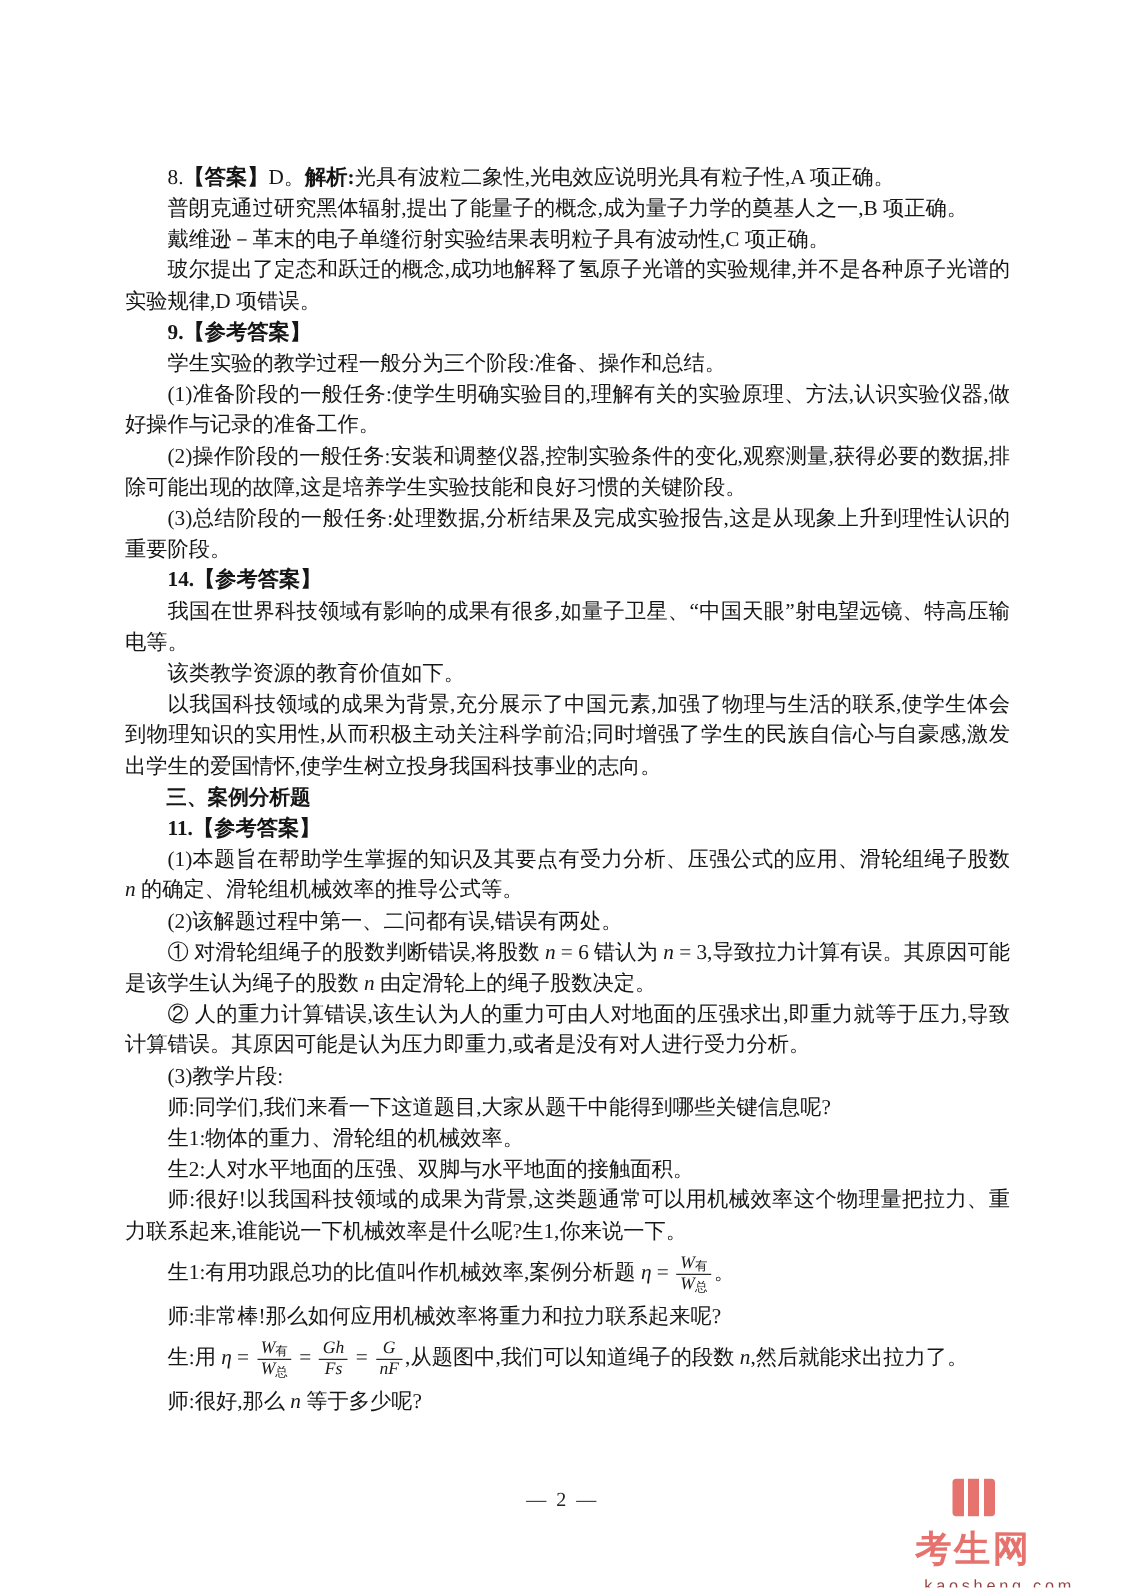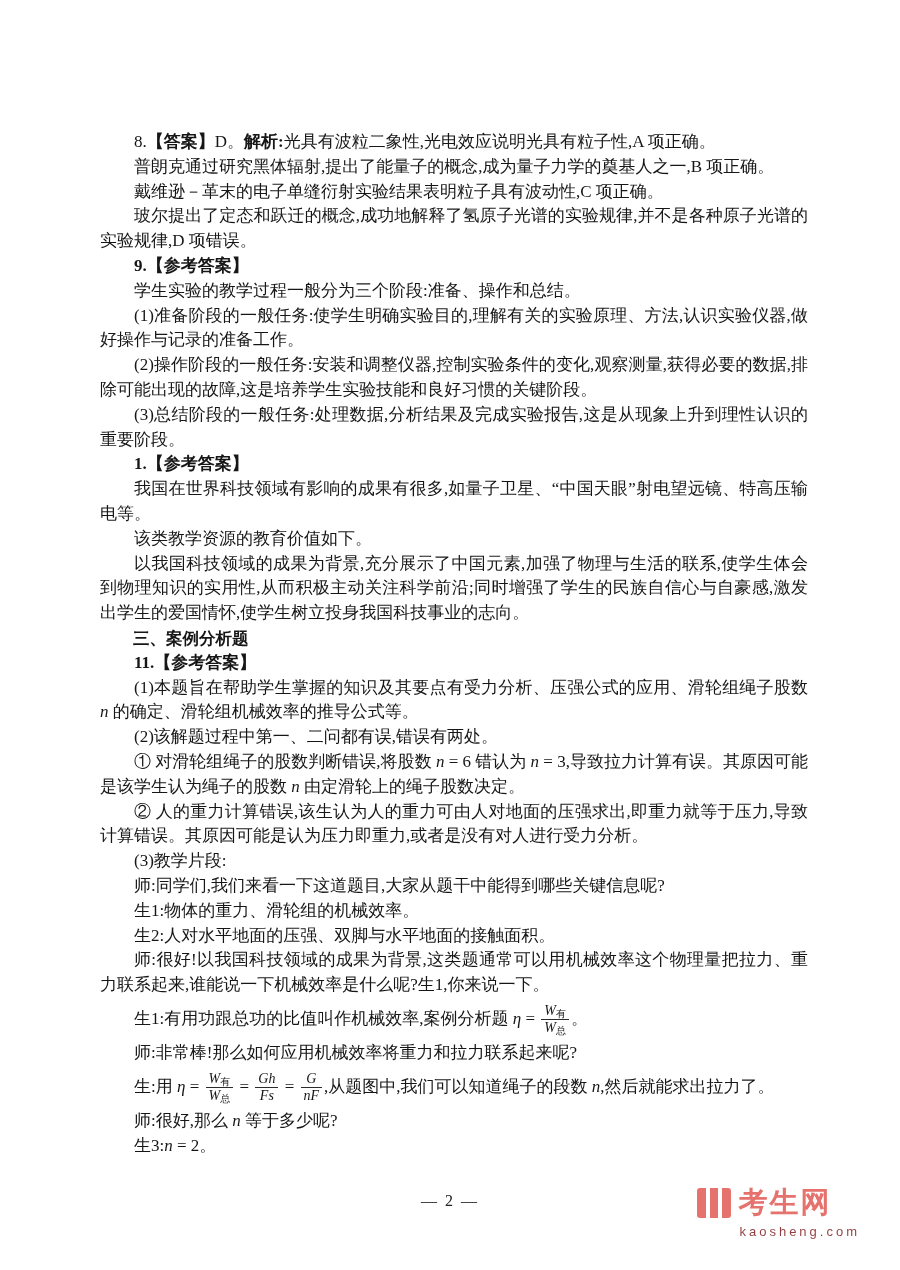--- a/index.html
+++ b/index.html
@@ -22,21 +22,21 @@
     line-height:1.15;font-size:14px;text-indent:0;margin:0 2px;
   }
   .frac .num{display:block;border-bottom:1px solid #2a2a2a;padding:0 3px;}
   .frac .den{display:block;padding:0 3px;}
   sub.ss{font-size:10px;font-style:normal;vertical-align:baseline;position:relative;top:2px;line-height:1;}
   .footer{
     position:absolute;left:0;right:0;top:1192px;text-align:center;
     font-size:16px;letter-spacing:2px;color:#222;
   }
   .watermark{position:absolute;right:40px;top:1183px;opacity:0.85;}
-  .wm-row{display:flex;align-items:center;gap:7px;}
+  .wm-row{display:flex;align-items:center;gap:7px;flex-direction:column;}
   .wm-icon{
     width:34px;height:30px;border-radius:3px;flex:0 0 auto;
     background:linear-gradient(90deg,#e25a55 0 26%,#ffffff 26% 37%,#e25a55 37% 63%,#ffffff 63% 74%,#e25a55 74% 100%);
   }
   .wm-name{
     font-family:"Liberation Sans","DejaVu Sans",sans-serif;
     font-size:29px;font-weight:bold;color:#e25a55;letter-spacing:2px;
   }
   .wm-domain{
     font-family:"Liberation Sans","DejaVu Sans",sans-serif;
@@ -50,40 +50,39 @@
   <main class="content">
       <p class="para"><span>8.</span><span class="b">【答案】</span><span>D。</span><span class="b">解析:</span><span>光具有波粒二象性,光电效应说明光具有粒子性,A 项正确。</span></p>
       <p class="para"><span>普朗克通过研究黑体辐射,提出了能量子的概念,成为量子力学的奠基人之一,B 项正确。</span></p>
       <p class="para"><span>戴维逊－革末的电子单缝衍射实验结果表明粒子具有波动性,C 项正确。</span></p>
       <p class="para"><span>玻尔提出了定态和跃迁的概念,成功地解释了氢原子光谱的实验规律,并不是各种原子光谱的实验规律,D 项错误。</span></p>
       <p class="para"><span class="b">9.【参考答案】</span></p>
       <p class="para"><span>学生实验的教学过程一般分为三个阶段:准备、操作和总结。</span></p>
       <p class="para"><span>(1)准备阶段的一般任务:使学生明确实验目的,理解有关的实验原理、方法,认识实验仪器,做好操作与记录的准备工作。</span></p>
       <p class="para"><span>(2)操作阶段的一般任务:安装和调整仪器,控制实验条件的变化,观察测量,获得必要的数据,排除可能出现的故障,这是培养学生实验技能和良好习惯的关键阶段。</span></p>
       <p class="para"><span>(3)总结阶段的一般任务:处理数据,分析结果及完成实验报告,这是从现象上升到理性认识的重要阶段。</span></p>
-      <p class="para"><span class="b">1.【参考答案】</span></p>
+      <p class="para"><span class="b">14.【参考答案】</span></p>
       <p class="para"><span>我国在世界科技领域有影响的成果有很多,如量子卫星、“中国天眼”射电望远镜、特高压输电等。</span></p>
       <p class="para"><span>该类教学资源的教育价值如下。</span></p>
       <p class="para"><span>以我国科技领域的成果为背景,充分展示了中国元素,加强了物理与生活的联系,使学生体会到物理知识的实用性,从而积极主动关注科学前沿;同时增强了学生的民族自信心与自豪感,激发出学生的爱国情怀,使学生树立投身我国科技事业的志向。</span></p>
       <p class="para heading"><span class="b">三、案例分析题</span></p>
       <p class="para"><span class="b">11.【参考答案】</span></p>
       <p class="para"><span>(1)本题旨在帮助学生掌握的知识及其要点有受力分析、压强公式的应用、滑轮组绳子股数 </span><span class="i">n</span><span> 的确定、滑轮组机械效率的推导公式等。</span></p>
       <p class="para"><span>(2)该解题过程中第一、二问都有误,错误有两处。</span></p>
       <p class="para"><span>① 对滑轮组绳子的股数判断错误,将股数 </span><span class="i">n</span><span> = 6 错认为 </span><span class="i">n</span><span> = 3,导致拉力计算有误。其原因可能是该学生认为绳子的股数 </span><span class="i">n</span><span> 由定滑轮上的绳子股数决定。</span></p>
       <p class="para"><span>② 人的重力计算错误,该生认为人的重力可由人对地面的压强求出,即重力就等于压力,导致计算错误。其原因可能是认为压力即重力,或者是没有对人进行受力分析。</span></p>
       <p class="para"><span>(3)教学片段:</span></p>
       <p class="para"><span>师:同学们,我们来看一下这道题目,大家从题干中能得到哪些关键信息呢?</span></p>
       <p class="para"><span>生1:物体的重力、滑轮组的机械效率。</span></p>
       <p class="para"><span>生2:人对水平地面的压强、双脚与水平地面的接触面积。</span></p>
       <p class="para"><span>师:很好!以我国科技领域的成果为背景,这类题通常可以用机械效率这个物理量把拉力、重力联系起来,谁能说一下机械效率是什么呢?生1,你来说一下。</span></p>
       <p class="para formula"><span>生1:有用功跟总功的比值叫作机械效率,案例分析题 </span><span class="i">η</span><span> = </span><span class="frac"><span class="num"><span class="i">W</span><sub class="ss">有</sub></span><span class="den"><span class="i">W</span><sub class="ss">总</sub></span></span><span>。</span></p>
       <p class="para"><span>师:非常棒!那么如何应用机械效率将重力和拉力联系起来呢?</span></p>
       <p class="para formula"><span>生:用 </span><span class="i">η</span><span> = </span><span class="frac"><span class="num"><span class="i">W</span><sub class="ss">有</sub></span><span class="den"><span class="i">W</span><sub class="ss">总</sub></span></span><span> = </span><span class="frac"><span class="num"><span class="i">Gh</span></span><span class="den"><span class="i">Fs</span></span></span><span> = </span><span class="frac"><span class="num"><span class="i">G</span></span><span class="den"><span class="i">nF</span></span></span><span>,从题图中,我们可以知道绳子的段数 </span><span class="i">n</span><span>,然后就能求出拉力了。</span></p>
       <p class="para"><span>师:很好,那么 </span><span class="i">n</span><span> 等于多少呢?</span></p>
-      <p class="para"><span>生3:</span><span class="i">n</span><span> = 2。</span></p>
     </main>
 
   <div class="footer">— 2 —</div>
 
   <div class="watermark">
     <div class="wm-row">
       <span class="wm-icon"></span>
       <span class="wm-name">考生网</span>
     </div>
     <div class="wm-domain">kaosheng.com</div>

